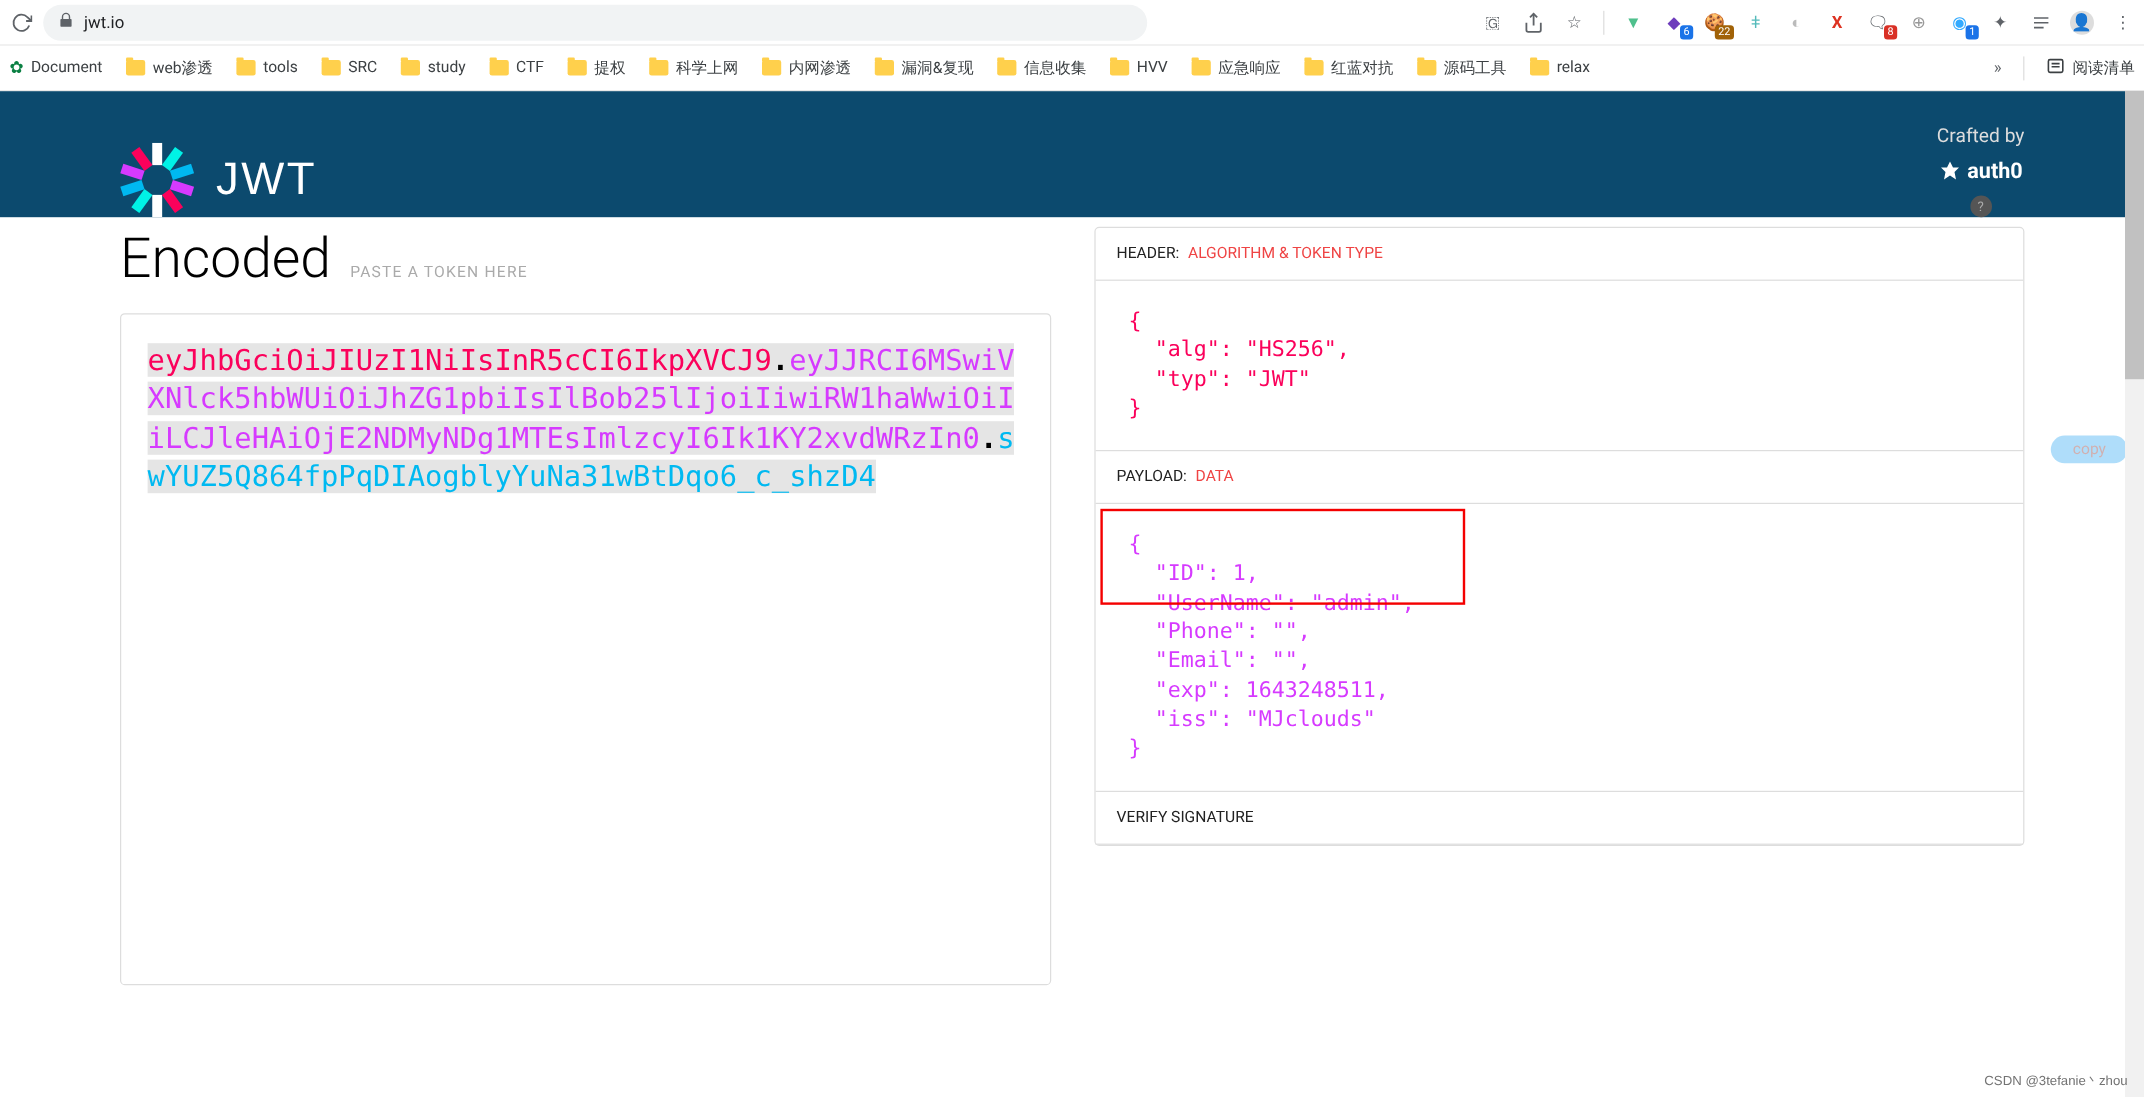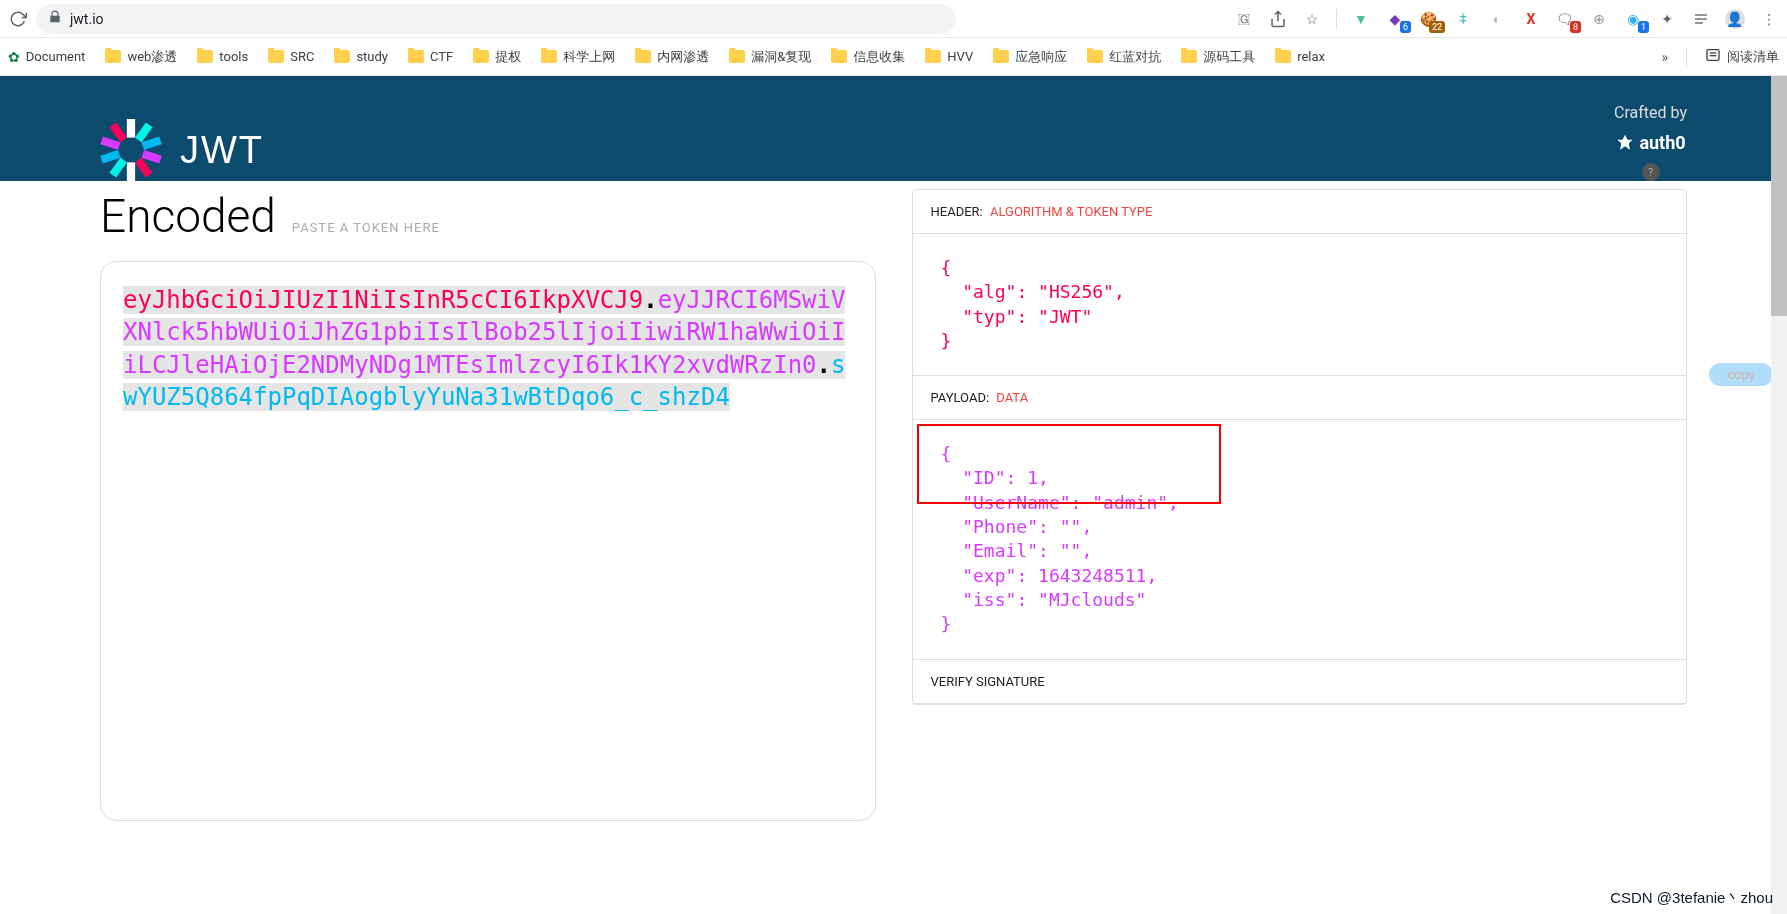--- a/index.html
+++ b/index.html
@@ -36,21 +36,21 @@
     .jwt-crafted { margin-left: auto; display: flex; align-items: center; gap: 10px; font-size: 16px; color: #ddd; flex-direction: column; }
     .auth0-logo { display: flex; align-items: center; gap: 4px; font-weight: 700; color: #fff; font-size: 18px; }
     .help-circle { width: 18px; height: 18px; border-radius: 50%; background: #555; color: #aaa; display: flex; align-items: center; justify-content: center; font-size: 11px; }
 
     
     .main { padding: 8px 100px 40px; display: flex; gap: 36px; position: relative; }
     .col { flex: 1; }
     .col-title { font-size: 46px; font-weight: 300; color: #000; display: inline-block; margin-bottom: 18px; }
     .col-subtitle { font-size: 13px; color: #aaa; letter-spacing: 1px; margin-left: 12px; font-weight: 400; }
 
-    .encoded-box { border: 1px solid #ddd; border-radius: 16px; padding: 22px; font-family: "Consolas", "Menlo", monospace; font-size: 24px; line-height: 1.35; word-break: break-all; min-height: 560px; }
+    .encoded-box { border: 1px solid #ddd; border-radius: 4px; padding: 22px; font-family: "Consolas", "Menlo", monospace; font-size: 24px; line-height: 1.35; word-break: break-all; min-height: 560px; }
     .encoded-box .sel { background: #e5e5e5; }
     .tok-header { color: #fb015b; }
     .tok-payload { color: #d63aff; }
     .tok-sig { color: #00b9f1; }
     .tok-dot { color: #000; font-weight: 700; }
 
     .decoded-box { border: 1px solid #ddd; border-radius: 4px; }
     .section-head { padding: 14px 18px; font-size: 13px; color: #222; border-bottom: 1px solid #ddd; }
     .section-head .muted { color: #ef4444; margin-left: 4px; }
     .section-body { padding: 22px 28px; font-family: "Consolas", "Menlo", monospace; font-size: 18px; line-height: 1.35; border-bottom: 1px solid #ddd; position: relative; }
@@ -62,21 +62,21 @@
     .j-punc { color: #fb015b; }
     .j-key2 { color: #d63aff; }
     .j-str2 { color: #d63aff; }
     .j-num2 { color: #d63aff; }
     .j-sig { color: #00b9f1; }
 
     .red-box { position: absolute; border: 2px solid #f40000; pointer-events: none; }
 
     .copy-btn { position: absolute; top: 182px; right: 14px; background: #1da1f2; color: #7f1d1d; padding: 4px 18px; border-radius: 14px; font-size: 13px; opacity: 0.35; }
 
-    .watermark { position: fixed; bottom: 6px; right: 14px; color: #0f172a; font-size: 15px; font-family: sans-serif; pointer-events: none; }
+    .watermark { position: fixed; bottom: 6px; right: 14px; color: #737373; font-size: 11px; font-family: sans-serif; pointer-events: none; }
     .scrollbar-track { position: fixed; right: 0; top: 76px; width: 16px; bottom: 0; background: #f1f1f1; }
     .scrollbar-thumb { width: 16px; height: 240px; background: #c1c1c1; border-radius: 0; margin-top: 0; }
   </style>
 </head>
 <body>
 
 <div class="chrome-bar">
   <div class="chrome-reload">
     <svg width="18" height="18" viewBox="0 0 24 24" fill="none" stroke="currentColor" stroke-width="2">
         <path d="M23 4v6h-6"></path>

